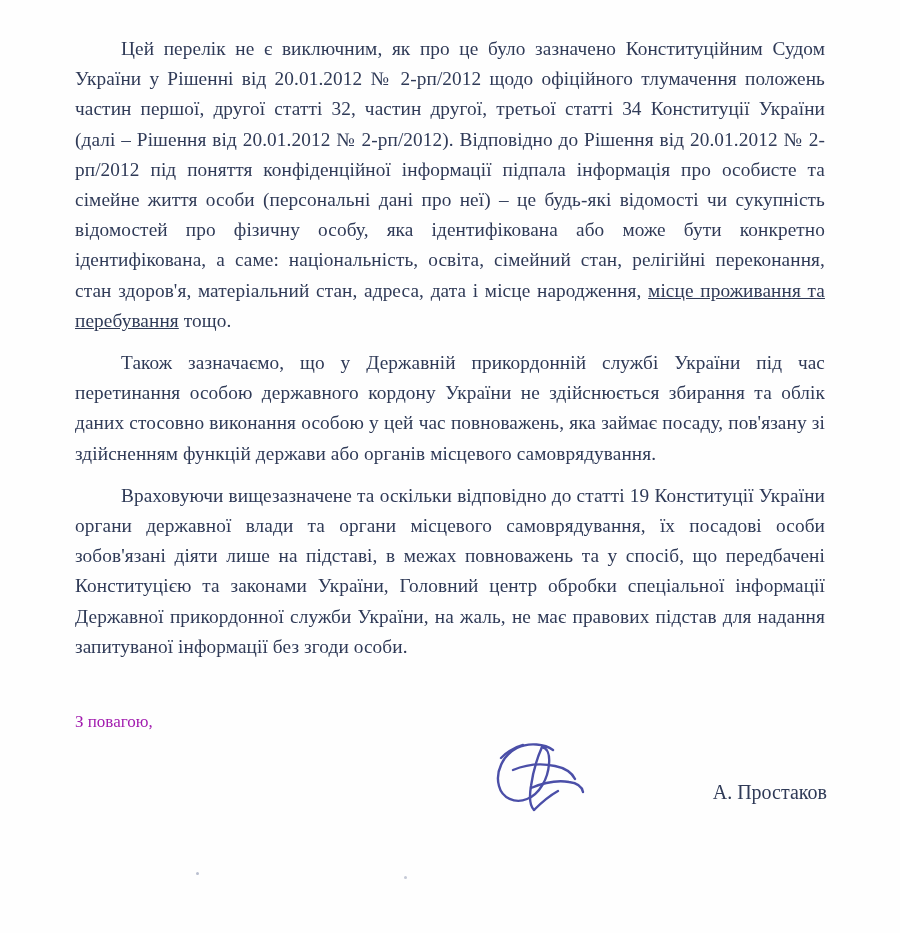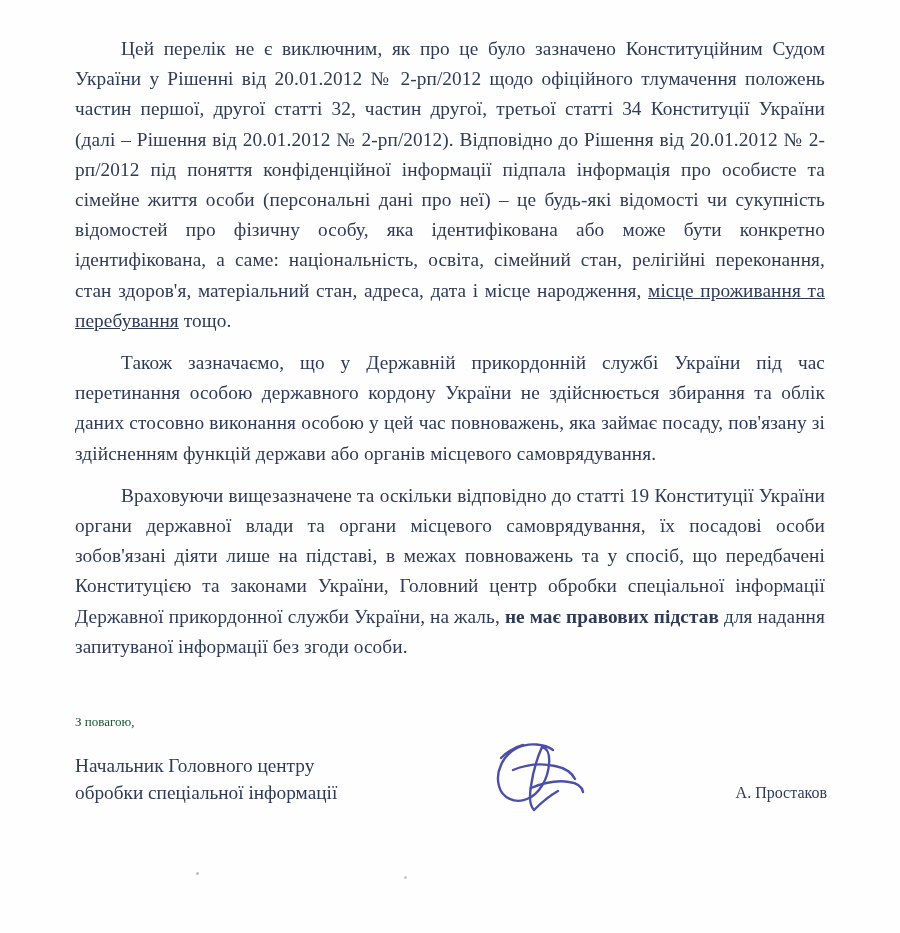--- a/index.html
+++ b/index.html
@@ -39,29 +39,29 @@
     letter-spacing: 0.1px;
     text-justify: inter-word;
   }
   p.para + p.para {
     margin-top: 12px;
   }
   .u {
     text-decoration: underline;
   }
   .b {
-    font-weight: bold;
+    font-weight: normal;
   }
   .closing {
     position: absolute;
     left: 75px;
     top: 707px;
-    font-size: 13px;
+    font-size: 17px;
     line-height: 30px;
-    color: #14532d;
+    color: #a21caf;
   }
   .signature-block {
     position: absolute;
     left: 75px;
     top: 752px;
     width: 752px;
     height: 70px;
   }
   .sig-title {
     position: absolute;
@@ -69,21 +69,21 @@
     top: 0;
     width: 340px;
     font-size: 19.3px;
     line-height: 27px;
     color: #2f3a57;
   }
   .sig-name {
     position: absolute;
     right: 0;
     top: 27px;
-    font-size: 16px;
+    font-size: 20px;
     line-height: 27px;
     color: #2f3a57;
     white-space: nowrap;
   }
   .sig-mark {
     position: absolute;
     left: 370px;
     top: -18px;
     width: 190px;
     height: 90px;
@@ -126,22 +126,21 @@
       <span>Враховуючи вищезазначене та оскільки відповідно до статті 19 Конституції України органи державної влади та органи місцевого самоврядування, їх посадові особи зобов'язані діяти лише на підставі, в межах повноважень та у спосіб, що передбачені Конституцією та законами України, Головний центр обробки спеціальної інформації Державної прикордонної служби України, на жаль, </span><span class="b">не має правових підстав</span><span> для надання запитуваної інформації без згоди особи.</span>
     </p>
 
 
   </div>
 
   <div class="closing">З повагою,</div>
 
   <div class="signature-block">
     <div class="sig-title">
-      <span>Начальник Головного центру</span><br>
-      <span>обробки спеціальної інформації</span>
+      <br>
     </div>
 
     <div class="sig-mark">
       <svg width="190" height="90" viewBox="0 0 190 90" xmlns="http://www.w3.org/2000/svg">
         <g fill="none" stroke="#4b4fa8" stroke-width="2.4" stroke-linecap="round" stroke-linejoin="round">
           <path d="M108 16 C 100 10, 84 8, 72 14 C 58 21, 50 38, 54 52 C 57 64, 70 70, 82 65 C 95 60, 103 44, 104 30 C 105 20, 102 14, 97 13"></path>
           <path d="M97 13 C 93 22, 88 38, 86 52 C 84 64, 85 72, 89 76"></path>
           <path d="M68 36 C 80 31, 96 29, 110 32 C 120 34, 127 39, 130 45"></path>
           <path d="M86 54 C 98 49, 112 46, 124 48 C 132 49, 137 53, 138 58"></path>
           <path d="M89 76 C 95 70, 104 62, 113 57"></path>

